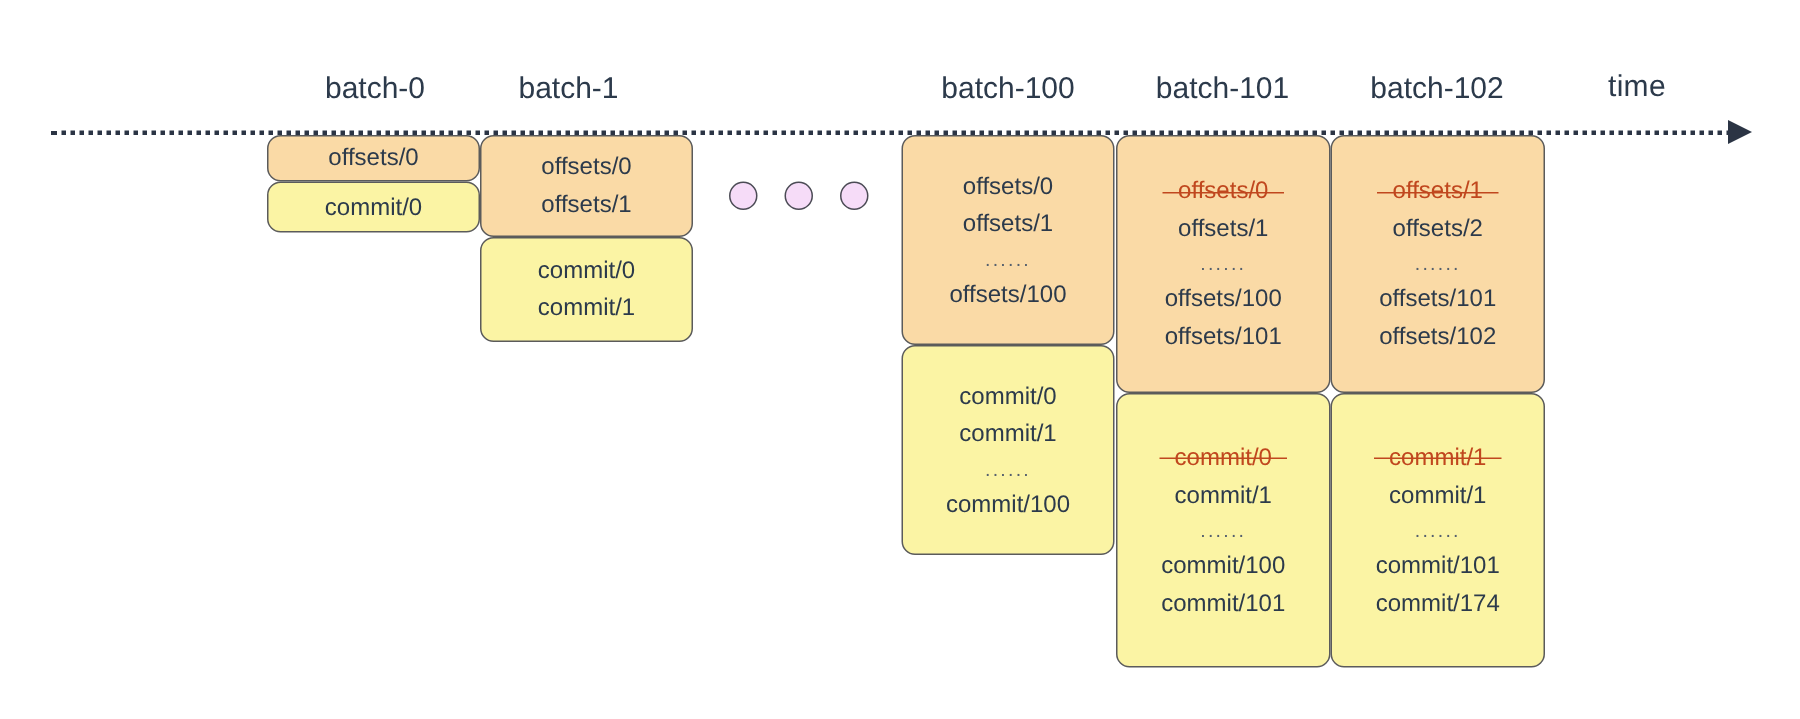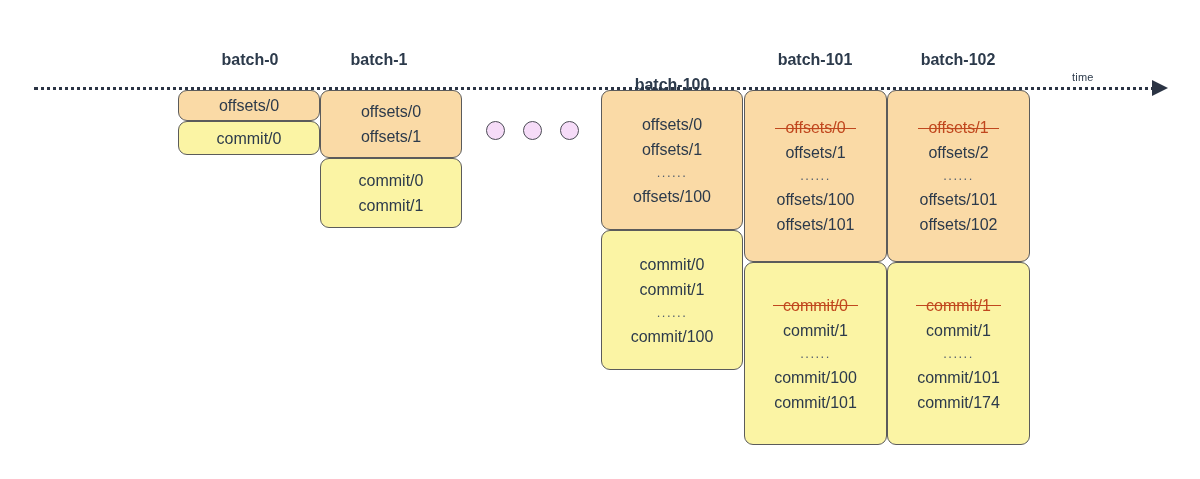--- a/index.html
+++ b/index.html
@@ -36,37 +36,35 @@
     width: 0;
     height: 0;
     border-top: 8px solid transparent;
     border-bottom: 8px solid transparent;
     border-left: 16px solid #2b3444;
   }
   .timeline-label {
     position: absolute;
     left: 1072px;
     top: 47px;
-    font-size: 11px;
+    font-size: 20px;
     color: #2c3a4b;
     letter-spacing: 0.2px;
     white-space: nowrap;
-    margin-top: 24px;
   }
 
   
   .batch-label {
     position: absolute;
     top: 60px;
-    font-size: 16px;
+    font-size: 20px;
     color: #2c3a4b;
     text-align: center;
     white-space: nowrap;
     transform: translateY(-50%);
-    font-weight: bold;
   }
 
   
   .box {
     position: absolute;
     box-sizing: border-box;
     border: 1.3px solid #5b5b5b;
     border-radius: 9px;
     display: flex;
     flex-direction: column;
@@ -132,21 +130,21 @@
       </div>
       <div class="batch-label" style="left: 259px; width: 240px;">batch-1</div>
       <div class="box offsets" style="left: 320px; top: 90px; width: 142px; height: 68px; z-index: 4;">
         <div class="entry">offsets/0</div>
         <div class="entry">offsets/1</div>
       </div>
       <div class="box commit" style="left: 320px; top: 158px; width: 142px; height: 70px; z-index: 3;">
         <div class="entry">commit/0</div>
         <div class="entry">commit/1</div>
       </div>
-      <div class="batch-label" style="left: 552px; width: 240px; margin-top: 25px;">batch-100</div>
+      <div class="batch-label" style="left: 552px; width: 240px;">batch-100</div>
       <div class="box offsets" style="left: 601px; top: 90px; width: 142px; height: 140px; z-index: 6;">
         <div class="entry">offsets/0</div>
         <div class="entry">offsets/1</div>
         <div class="entry dots">......</div>
         <div class="entry">offsets/100</div>
       </div>
       <div class="box commit" style="left: 601px; top: 230px; width: 142px; height: 140px; z-index: 5;">
         <div class="entry">commit/0</div>
         <div class="entry">commit/1</div>
         <div class="entry dots">......</div>

